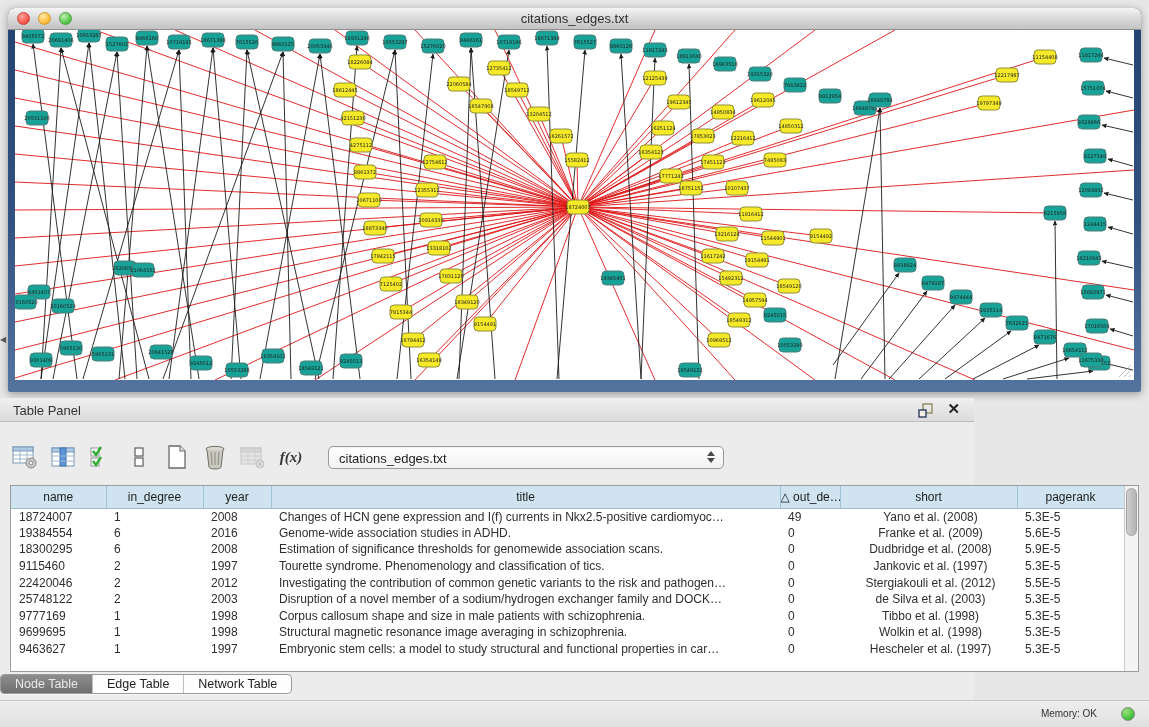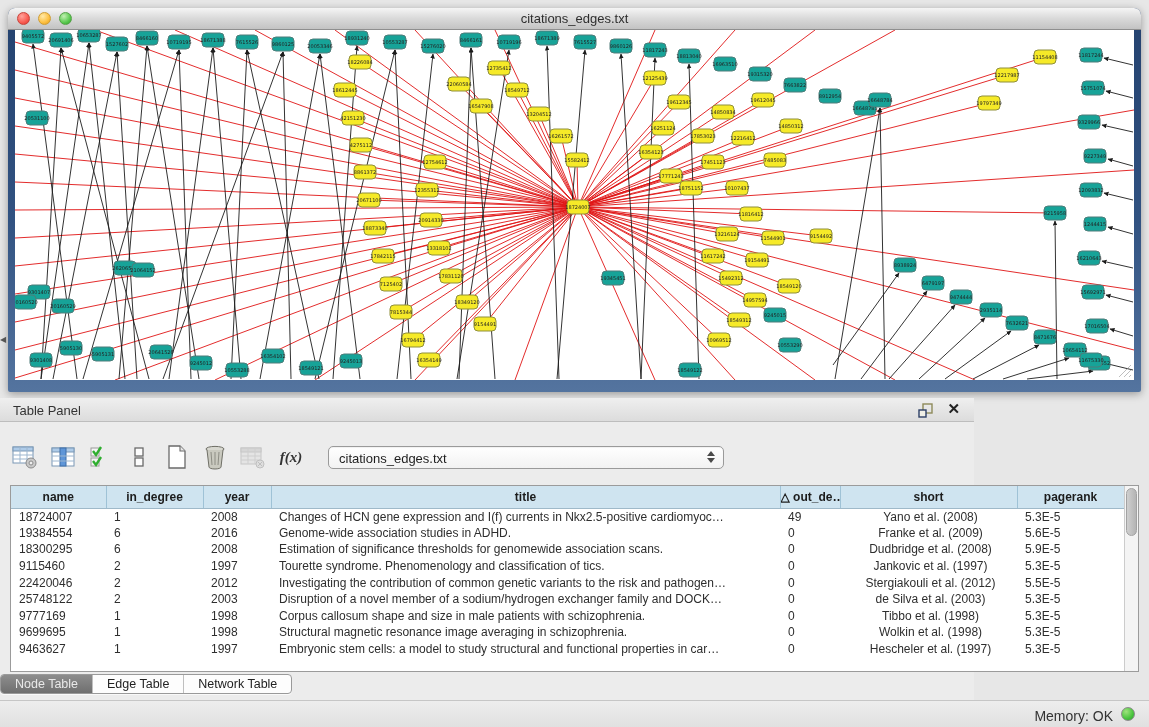--- a/index.html
+++ b/index.html
@@ -42,38 +42,38 @@
   .combo-text { position:absolute; left:10px; top:4px; font-size:13px; color:#1e1e1e; }
   .combo-arrows { position:absolute; right:8px; top:4px; display:flex; flex-direction:column; gap:2px; }
   .combo-arrows i { display:block; width:0; height:0; border-left:4px solid transparent; border-right:4px solid transparent; }
   .combo-arrows .up { border-bottom:5px solid #4a4a4a; }
   .combo-arrows .dn { border-top:5px solid #4a4a4a; }
 
   .table-wrap { position:absolute; left:10px; top:87px; width:1129px; height:187px;
     background:#ffffff; border:1px solid #9b9b9b; }
   table.grid { border-collapse:collapse; table-layout:fixed; width:1113px; }
   .grid th { height:22px; background:#cfe4f0; border-right:1px solid #9fc2d6; border-bottom:1px solid #9fb9c9;
-    font-size:12px; font-weight:bold; color:#1c1c1c; text-align:center; overflow:hidden; white-space:nowrap; }
+    font-size:12px; font-weight:normal; color:#1c1c1c; text-align:center; overflow:hidden; white-space:nowrap; }
   .grid td { height:16.6px; font-size:12px; color:#2e2e2e; white-space:nowrap; overflow:hidden; padding:0 4px 0 8px; }
   .grid td.c-short { text-align:center; }
   .vscroll { position:absolute; right:0; top:0; bottom:0; width:14px; background:#f4f4f4; border-left:1px solid #cccccc; }
   .vthumb { position:absolute; left:1px; top:2px; width:11px; height:48px; border-radius:6px;
     background:linear-gradient(90deg,#cfcfcf,#b4b4b4); border:1px solid #a2a2a2; }
 
   .tabbar { position:absolute; left:0; right:0; top:276px; height:26px; display:flex; justify-content:flex-start; }
   .segmented { display:flex; height:20px; border:1px solid #9a9a9a; border-radius:4px; overflow:hidden;
     background:#fdfdfd; box-shadow:0 1px 0 rgba(255,255,255,.7); }
   .seg { padding:0 14px; font-size:12.5px; line-height:19px; color:#222; border-right:1px solid #bfbfbf; }
   .seg:last-child { border-right:none; }
   .seg.sel { background:linear-gradient(#8d8d8d,#6f6f6f); color:#e9e9e9; }
 
   
   .statusbar { position:absolute; left:0; top:700px; width:1149px; height:27px;
     background:linear-gradient(#ededed,#e0e0e0); border-top:1px solid #c6c6c6; }
-  .mem { position:absolute; right:36px; top:7px; font-size:14px; color:#333; }
+  .mem { position:absolute; right:52px; top:7px; font-size:10px; color:#333; }
   .mem-dot { position:absolute; right:14px; top:6px; width:14px; height:14px; border-radius:50%;
     border:1px solid #8b8b8b; background:radial-gradient(circle at 35% 30%, #9fe37d, #49c43e 60%, #2c9e2e); }
 </style>
 </head>
 <body>
 
 <div class="net-window">
   <div class="titlebar">
     <div class="lights">
       <div class="light red"></div>

